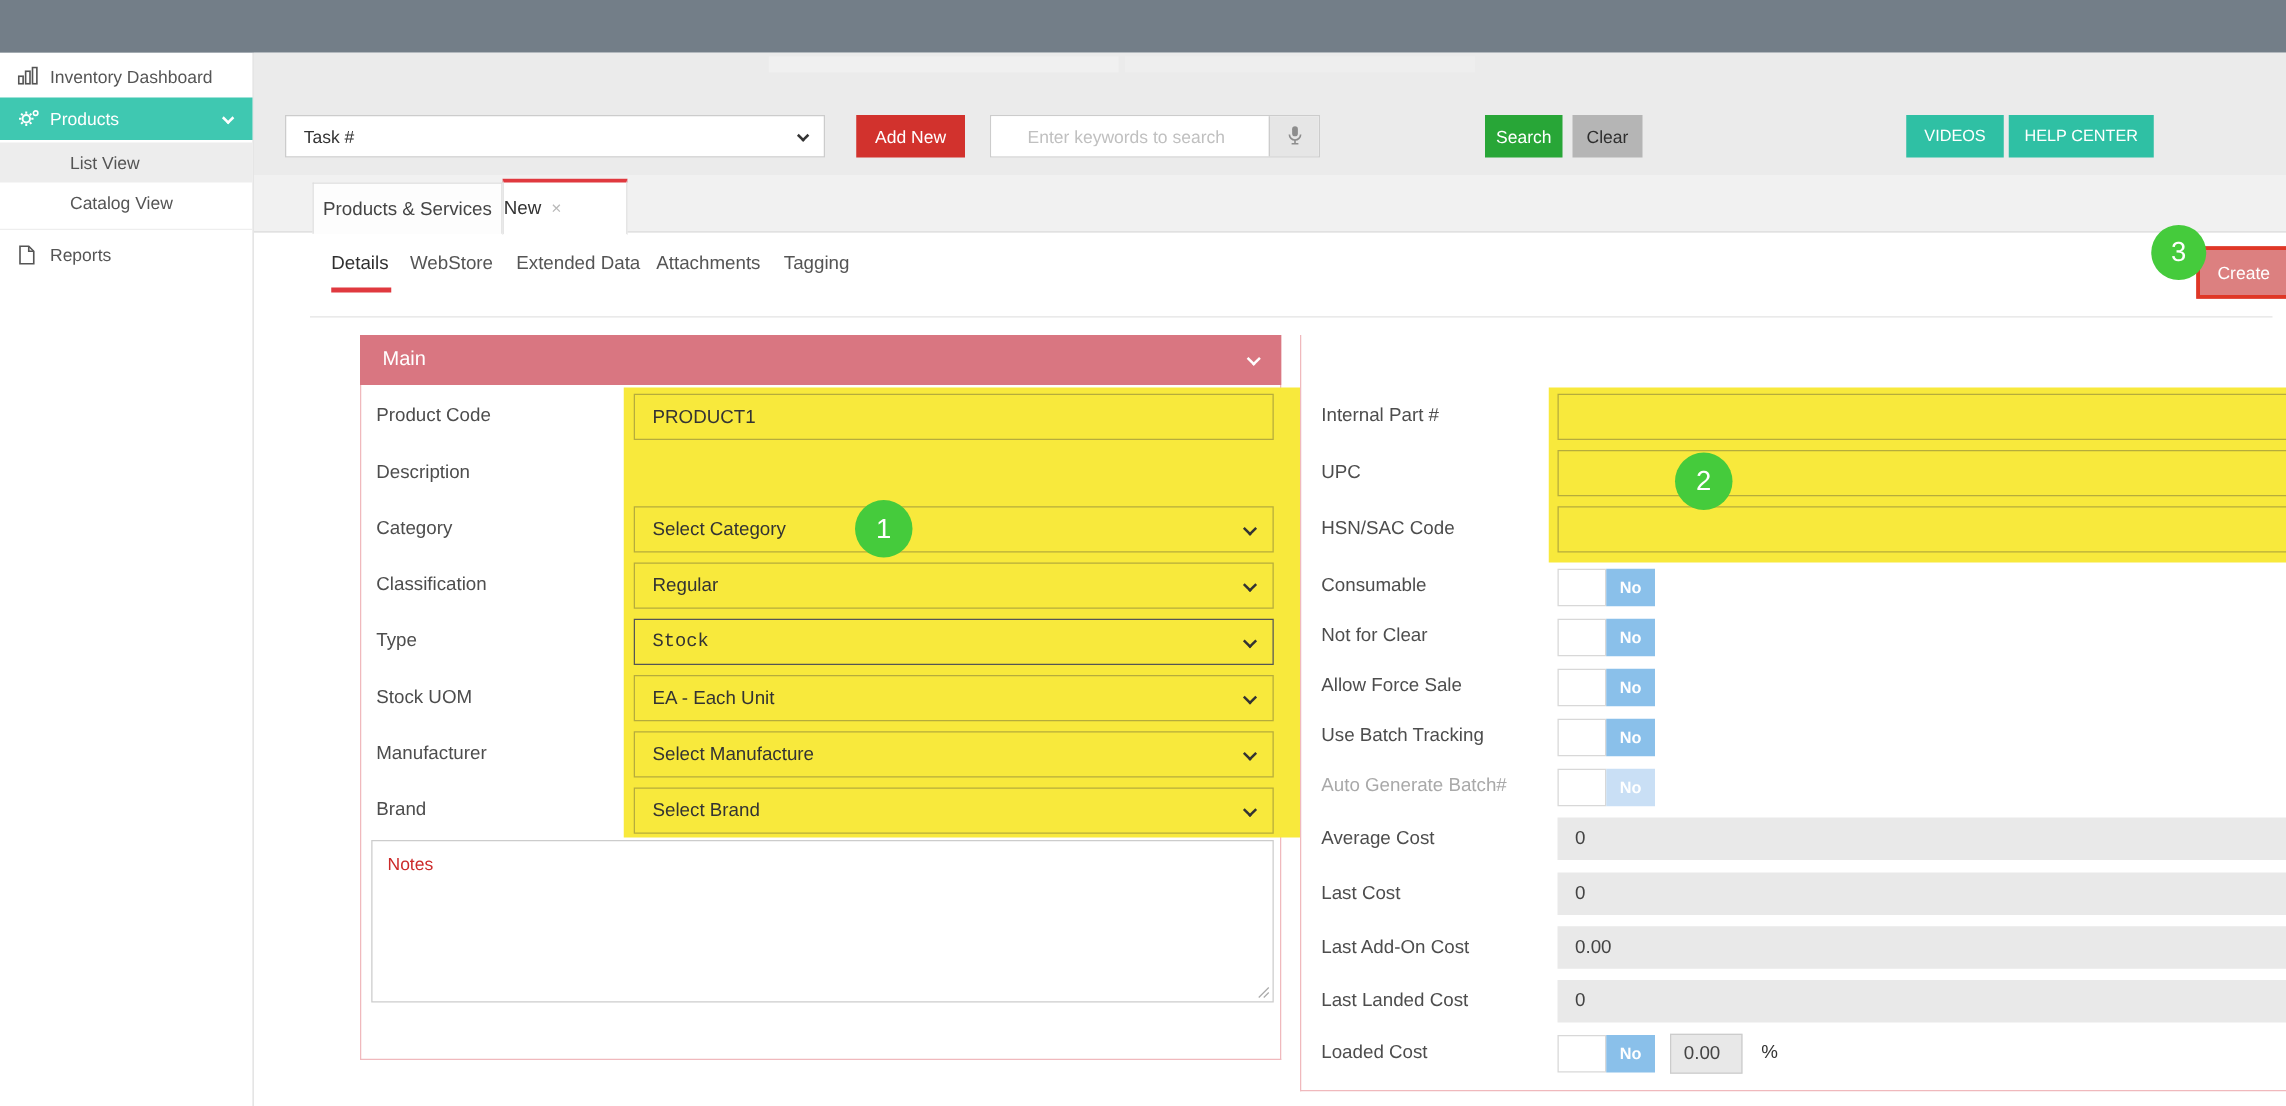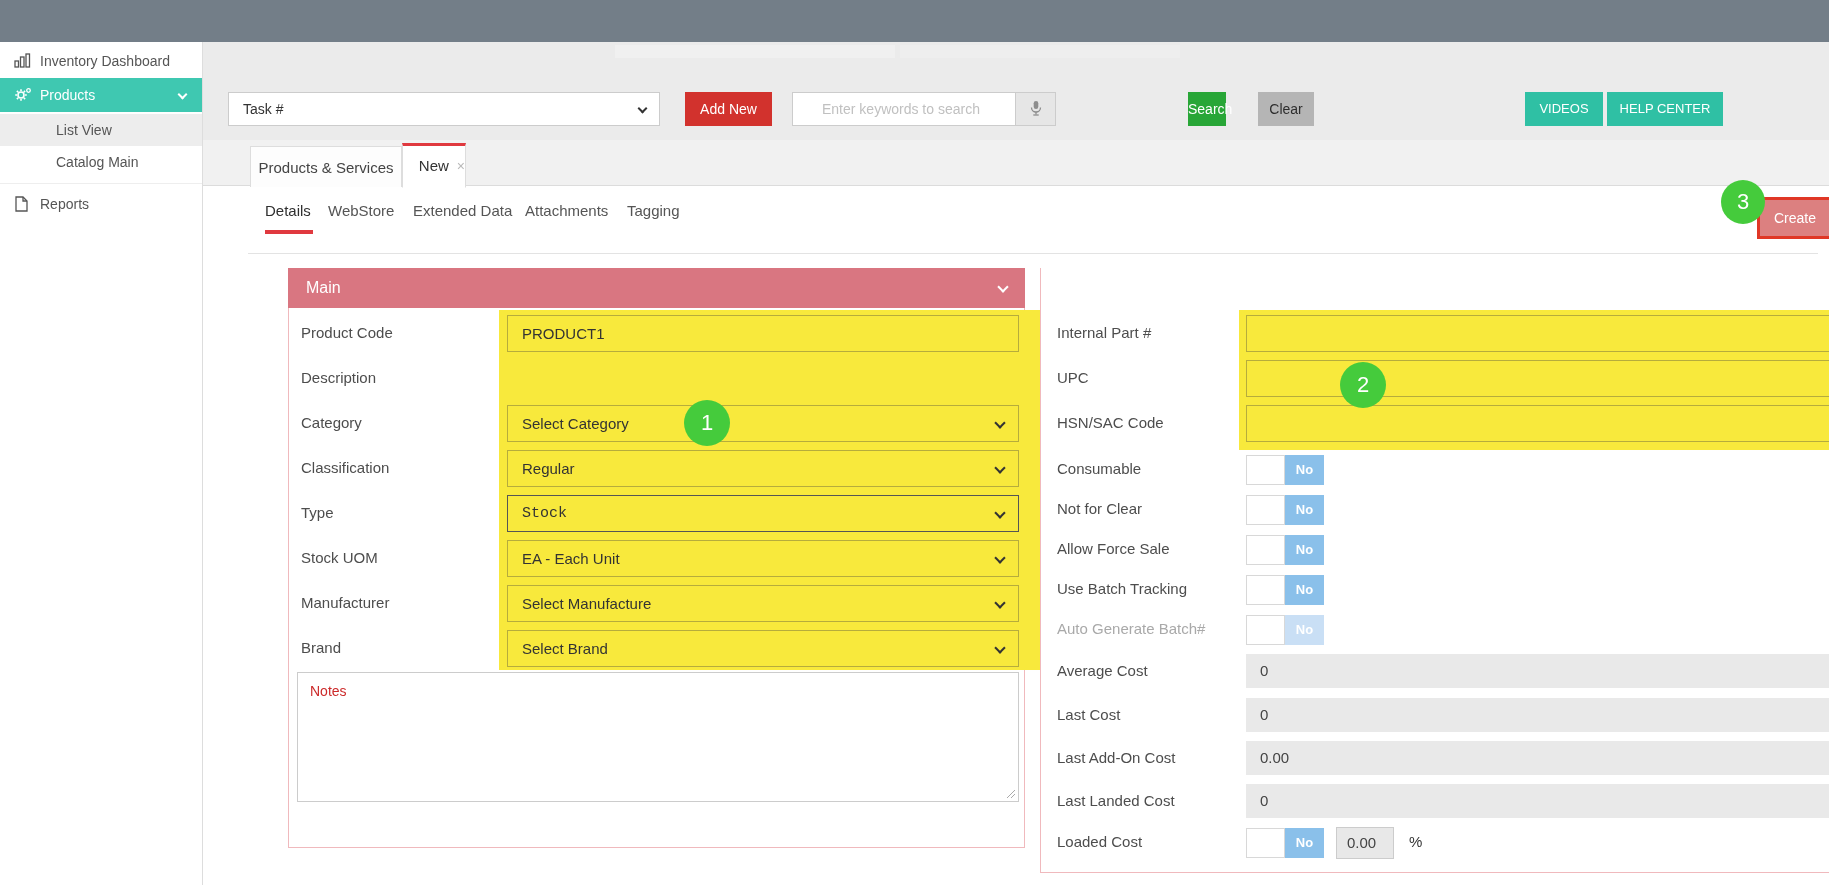--- a/index.html
+++ b/index.html
@@ -50,30 +50,30 @@
   .task-select { left:228px; width:432px; background:#fff; border:1px solid #ccc; font-size:14px; color:#333;
     line-height:32px; padding-left:14px; cursor:pointer; }
   .task-chev { position:absolute; right:13px; top:12px; border-color:#333; }
   .btn { text-align:center; font-size:14px; cursor:pointer; }
   .addnew { left:685px; width:87px; background:#d2322d; color:#fff; line-height:34px; }
   .searchwrap { left:792px; width:264px; background:#fff; border:1px solid #ccc; }
   .searchwrap input { position:absolute; left:0; top:0; width:222px; height:32px; border:0; outline:none;
     padding-left:29px; font-size:14px; font-family:inherit; color:#555; }
   .searchwrap input::placeholder { color:#c0c0c0; }
   .micbox { position:absolute; right:0; top:0; width:40px; height:32px; background:#e6e6e6; border-left:1px solid #ccc; cursor:pointer; }
-  .searchbtn { left:1188px; width:38px; background:#28a637; color:#fff; line-height:34px; }
+  .searchbtn { left:1188px; width:62px; background:#28a637; color:#fff; line-height:34px; }
   .clearbtn { left:1258px; width:56px; background:#b5b5b5; color:#2e2e2e; line-height:34px; }
   .videosbtn { left:1525px; width:78px; background:#2fc0a4; color:#fff; line-height:34px; font-size:13px; }
   .helpbtn { left:1607px; width:116px; background:#2fc0a4; color:#fff; line-height:34px; font-size:13px; }
 
   
   .tab1 { left:250px; top:146px; width:152px; height:41px; background:#fdfdfd; border:1px solid #ddd; border-bottom:0;
     text-align:center; line-height:41px; font-size:15px; color:#444; cursor:pointer; z-index:5; }
-  .tab2 { left:402px; top:143px; width:64px; height:45px; background:#fff; border:1px solid #ddd; border-bottom:1px solid #fff;
-    border-top:3px solid #e0393f; text-align:right; line-height:40px; font-size:15px; color:#333; cursor:pointer; z-index:6; }
+  .tab2 { left:402px; top:143px; width:100px; height:45px; background:#fff; border:1px solid #ddd; border-bottom:1px solid #fff;
+    border-top:3px solid #e0393f; text-align:left; line-height:40px; font-size:15px; color:#333; cursor:pointer; z-index:6; }
   .tab2 .x { color:#b9b9b9; font-size:14px; margin-left:8px; cursor:pointer; }
   .subtab { top:202px; font-size:15px; color:#555; cursor:pointer; z-index:5; }
   .subtab.on { color:#2f2f2f; }
   .details-underline { left:265px; top:230px; width:48px; height:4px; background:#e0393f; z-index:5; }
   .subtab-divider { left:248px; top:253px; width:1570px; height:1px; background:#e3e3e3; }
 
   
   .createbtn { left:1757px; top:197px; width:76px; height:42px; background:#dc8080; border:3px solid #e03726;
     color:#fff; font-size:14px; text-align:center; line-height:36px; cursor:pointer; z-index:9; }
   .badge { width:46px; height:46px; border-radius:50%; background:#45cb3c; color:#fff; font-size:22px;
@@ -168,21 +168,21 @@
           <circle cx="14.5" cy="3.5" r="1.8" fill="none" stroke="#fff" stroke-width="1.3"></circle>
         </svg>
       <span class="lbl">Products</span>
       <span class="chev side-chev"></span>
     </div>
     <div class="side-top-gap"></div>
     <div class="side-item sub on">
       <span class="lbl">List View</span>
     </div>
     <div class="side-item sub">
-      <span class="lbl">Catalog Main</span>
+      <span class="lbl">Catalog View</span>
     </div>
     <div class="side-gap"></div>
     <div class="side-item" style="margin-top:3px">
       <svg class="side-icon" width="15" height="16" viewBox="0 0 15 16">
           <path d="M2 1 h7 l4 4 v10 h-11 z" fill="none" stroke="#555" stroke-width="1.3"></path>
           <path d="M9 1 v4 h4" fill="none" stroke="#555" stroke-width="1.3"></path>
         </svg>
       <span class="lbl">Reports</span>
     </div>
   </div>

